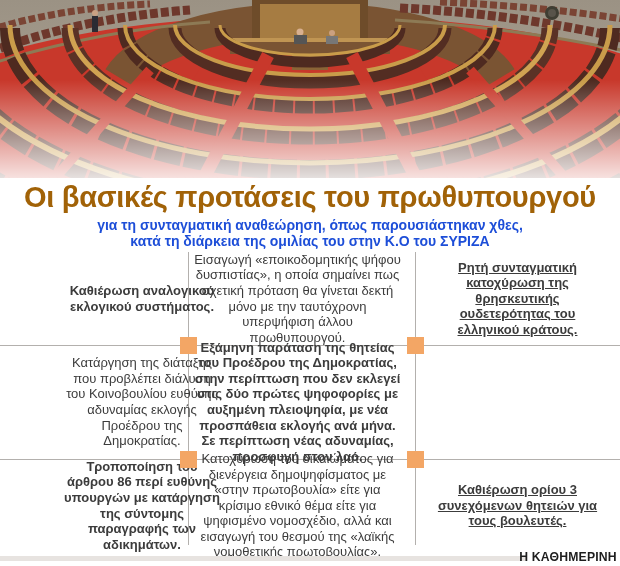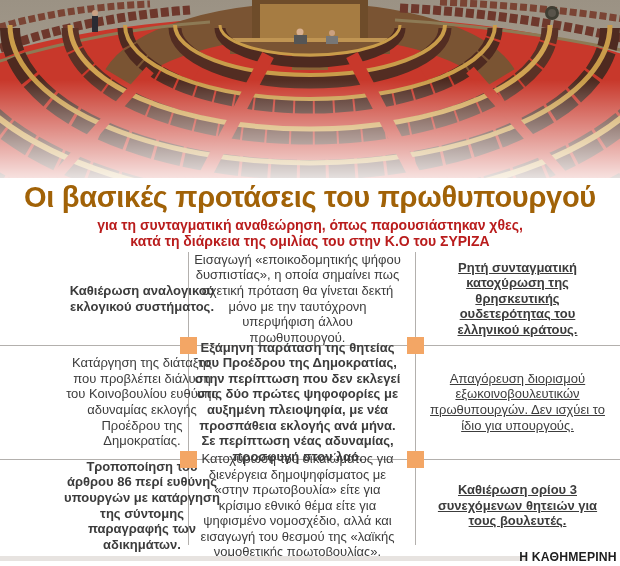--- a/index.html
+++ b/index.html
@@ -8,21 +8,21 @@
     font-family:"Liberation Sans","DejaVu Sans",sans-serif;
   }
   .photo{position:absolute;top:0;left:0;width:620px;height:195px;}
   .title{
     position:absolute;top:181px;left:0;width:620px;margin:0;
     text-align:center;font-size:29px;font-weight:bold;color:#a16207;
     letter-spacing:-0.3px;z-index:5;
   }
   .subtitle{
     position:absolute;top:217px;left:0;width:620px;text-align:center;
-    font-size:14px;font-weight:bold;color:#b91c1c;line-height:16px;z-index:5;
+    font-size:14px;font-weight:bold;color:#1d4ed8;line-height:16px;z-index:5;
   }
   .hline{position:absolute;left:0;width:620px;height:1px;background:#b3b0ad;}
   .vline{position:absolute;top:252px;width:1px;height:293px;background:#b3b0ad;}
   .sq{position:absolute;width:17px;height:17px;background:#f3a665;z-index:3;}
   .cell{
     position:absolute;display:flex;align-items:center;justify-content:center;
     text-align:center;color:#3c3c3c;font-size:13px;line-height:1.2;
   }
   .cell p{margin:0;padding:0 14px;}
   .c2.cell p{padding:0 10px;}
@@ -139,23 +139,20 @@
   <div class="cell r1 c3 bold">
       <p>Ρητή συνταγματική κατοχύρωση της θρησκευτικής ουδετερότητας του ελληνικού κράτους.</p>
     </div>
 
   <div class="cell r2 c1">
       <p>Κατάργηση της διάταξης που προβλέπει διάλυση του Κοινοβουλίου ευθύνης αδυναμίας εκλογής Προέδρου της Δημοκρατίας.</p>
     </div>
   <div class="cell r2 c2 bold">
       <p>Εξάμηνη παράταση της θητείας του Προέδρου της Δημοκρατίας, στην περίπτωση που δεν εκλεγεί στις δύο πρώτες ψηφοφορίες με αυξημένη πλειοψηφία, με νέα προσπάθεια εκλογής ανά μήνα. Σε περίπτωση νέας αδυναμίας, προσφυγή στον λαό.</p>
     </div>
-  <div class="cell r2 c3">
-      <p>Απαγόρευση διορισμού εξωκοινοβουλευτικών πρωθυπουργών. Δεν ισχύει το ίδιο για υπουργούς.</p>
-    </div>
 
   <div class="cell r3 c1 bold">
       <p>Τροποποίηση του άρθρου 86 περί ευθύνης υπουργών με κατάργηση της σύντομης παραγραφής των αδικημάτων.</p>
     </div>
   <div class="cell r3 c2">
       <p>Κατοχύρωση του δικαιώματος για διενέργεια δημοψηφίσματος με «στην πρωτοβουλία» είτε για κρίσιμο εθνικό θέμα είτε για ψηφισμένο νομοσχέδιο, αλλά και εισαγωγή του θεσμού της «λαϊκής νομοθετικής πρωτοβουλίας».</p>
     </div>
   <div class="cell r3 c3 bold">
       <p>Καθιέρωση ορίου 3 συνεχόμενων θητειών για τους βουλευτές.</p>
     </div>

